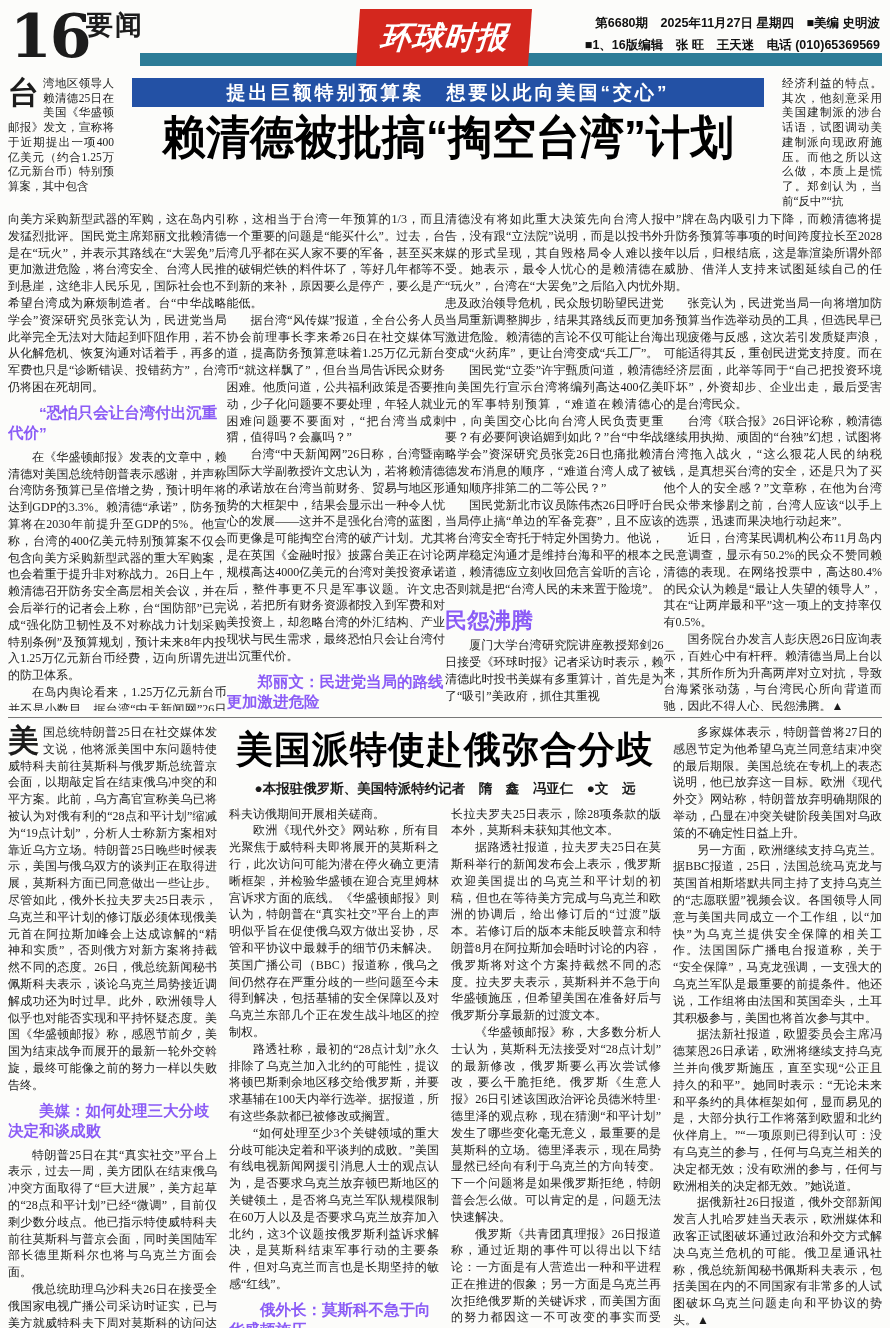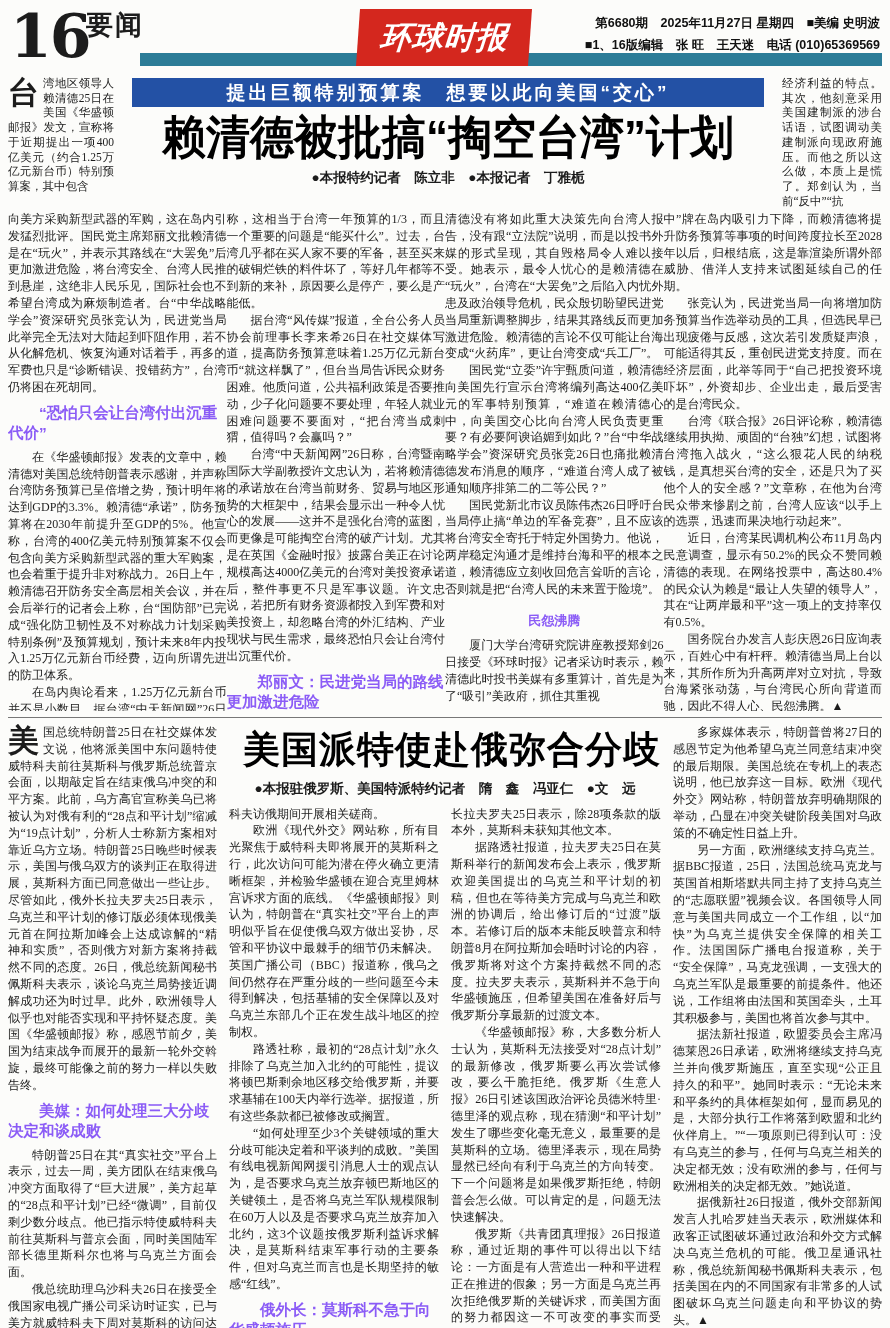--- a/index.html
+++ b/index.html
@@ -22,21 +22,21 @@
         transform:skewX(-4deg);}
   .issue{position:absolute;right:2px;top:9px;text-align:right;
          font:600 12.5px/1.75 "Liberation Sans","DejaVu Sans",sans-serif;color:#111;}
   
   .col{overflow:hidden;}
   .para{margin:0;text-indent:2em;font-size:12px;line-height:16.8px;text-align:justify;text-justify:inter-ideograph;}
   .para.flush{text-indent:0;}
   .para.padded{padding-left:26px;}
   .dropcap{float:left;font:700 31px/31px "Liberation Sans","DejaVu Sans",sans-serif;padding:1px 4px 0 0;}
   .subhead{font:700 15.5px/20px "Liberation Sans","DejaVu Sans",sans-serif;margin:7px 0 6px;text-indent:2em;color:#8b5cf6;}
-  .subhead.center{text-align:center;text-indent:0;font-size:13px;margin-top:14px;}
+  .subhead.center{text-align:left;text-indent:0;font-size:22px;margin-top:14px;}
   
   .a1-rowa{display:flex;gap:12px;height:132px;margin-top:4px;}
   .a1-c1top{width:106px;flex:0 0 106px;overflow:hidden;}
   .a1-c4top{width:100px;flex:0 0 100px;overflow:hidden;}
   .a1-rowa .para{font-size:11.5px;line-height:14.7px;}
   .a1-head{flex:1;overflow:hidden;}
   .kicker{height:29px;margin:2px 6px 0;background:var(--kicker);color:#fff;
           display:flex;align-items:center;justify-content:center;
           font:700 19px/1 "Liberation Sans","DejaVu Sans",sans-serif;letter-spacing:3px;}
   .headline1{margin-top:5px;text-align:center;white-space:nowrap;
@@ -44,21 +44,21 @@
              transform:scaleY(1.05);}
   .byline{margin-top:7px;text-align:center;font:700 13.5px/1.2 "Liberation Serif","DejaVu Serif",serif;}
   .a1-rowb{display:flex;gap:0;height:500px;margin-top:3px;}
   .a1-rowb .col{flex:1;}
   
   .divider{border:0;border-top:1px solid #777;margin:6px 0;}
   
   .a2-grid{display:flex;gap:12px;height:610px;}
   .a2-c1,.a2-c4{flex:0 0 209px;width:209px;overflow:hidden;}
   .a2-center{flex:1;display:flex;flex-direction:column;overflow:hidden;}
-  .headline2{margin-top:4px;text-align:right;white-space:nowrap;
+  .headline2{margin-top:4px;text-align:center;white-space:nowrap;
              font:900 37px/1.2 "Liberation Serif","DejaVu Serif",serif;letter-spacing:1px;color:#000;}
   .byline2{margin:9px 0 8px;text-align:center;font:700 13.5px/1.2 "Liberation Serif","DejaVu Serif",serif;}
   .a2-twocol{display:flex;gap:12px;flex:1;overflow:hidden;}
   .a2-twocol .col{flex:1;}
 </style>
 </head>
 <body>
 
 <div class="page">
 
@@ -74,21 +74,20 @@
   </div>
 
   <div>
     <div class="a1-rowa">
       <div class="a1-c1top col" id="a1-c1-top">
           <p class="para flush"><span class="dropcap">台</span>湾地区领导人赖清德25日在美国《华盛顿邮报》发文，宣称将于近期提出一项400亿美元（约合1.25万亿元新台币）特别预算案，其中包含</p>
         </div>
       <div class="a1-head">
         <div class="kicker">提出巨额特别预算案　想要以此向美国“交心”</div>
         <div class="headline1">赖清德被批搞“掏空台湾”计划</div>
-        <div class="byline">●本报特约记者　陈立非　●本报记者　丁雅栀</div>
       </div>
       <div class="a1-c4top col" id="a1-c4-top">
           <p class="para flush">经济利益的特点。其次，他刻意采用美国建制派的涉台话语，试图调动美建制派向现政府施压。而他之所以这么做，本质上是慌了。郑剑认为，当前“反中”“抗</p>
         </div>
     </div>
     <div class="a1-rowb">
       <div class="col" id="a1-c1">
           <p class="para flush">向美方采购新型武器的军购，这在岛内引发猛烈批评。国民党主席郑丽文批赖清德是在“玩火”，并表示其路线在“大罢免”后更加激进危险，将台湾安全、台湾人民推到悬崖，这绝非人民乐见，国际社会也不希望台湾成为麻烦制造者。台“中华战略学会”资深研究员张竞认为，民进党当局此举完全无法对大陆起到吓阻作用，若不从化解危机、恢复沟通对话着手，再多的军费也只是“诊断错误、投错药方”，台湾仍将困在死胡同。</p>
           <h3 class="subhead">“恐怕只会让台湾付出沉重代价”</h3>
           <p class="para">在《华盛顿邮报》发表的文章中，赖清德对美国总统特朗普表示感谢，并声称台湾防务预算已呈倍增之势，预计明年将达到GDP的3.3%。赖清德“承诺”，防务预算将在2030年前提升至GDP的5%。他宣称，台湾的400亿美元特别预算案不仅会包含向美方采购新型武器的重大军购案，也会着重于提升非对称战力。26日上午，赖清德召开防务安全高层相关会议，并在会后举行的记者会上称，台“国防部”已完成“强化防卫韧性及不对称战力计划采购特别条例”及预算规划，预计未来8年内投入1.25万亿元新台币经费，迈向所谓先进的防卫体系。</p>

